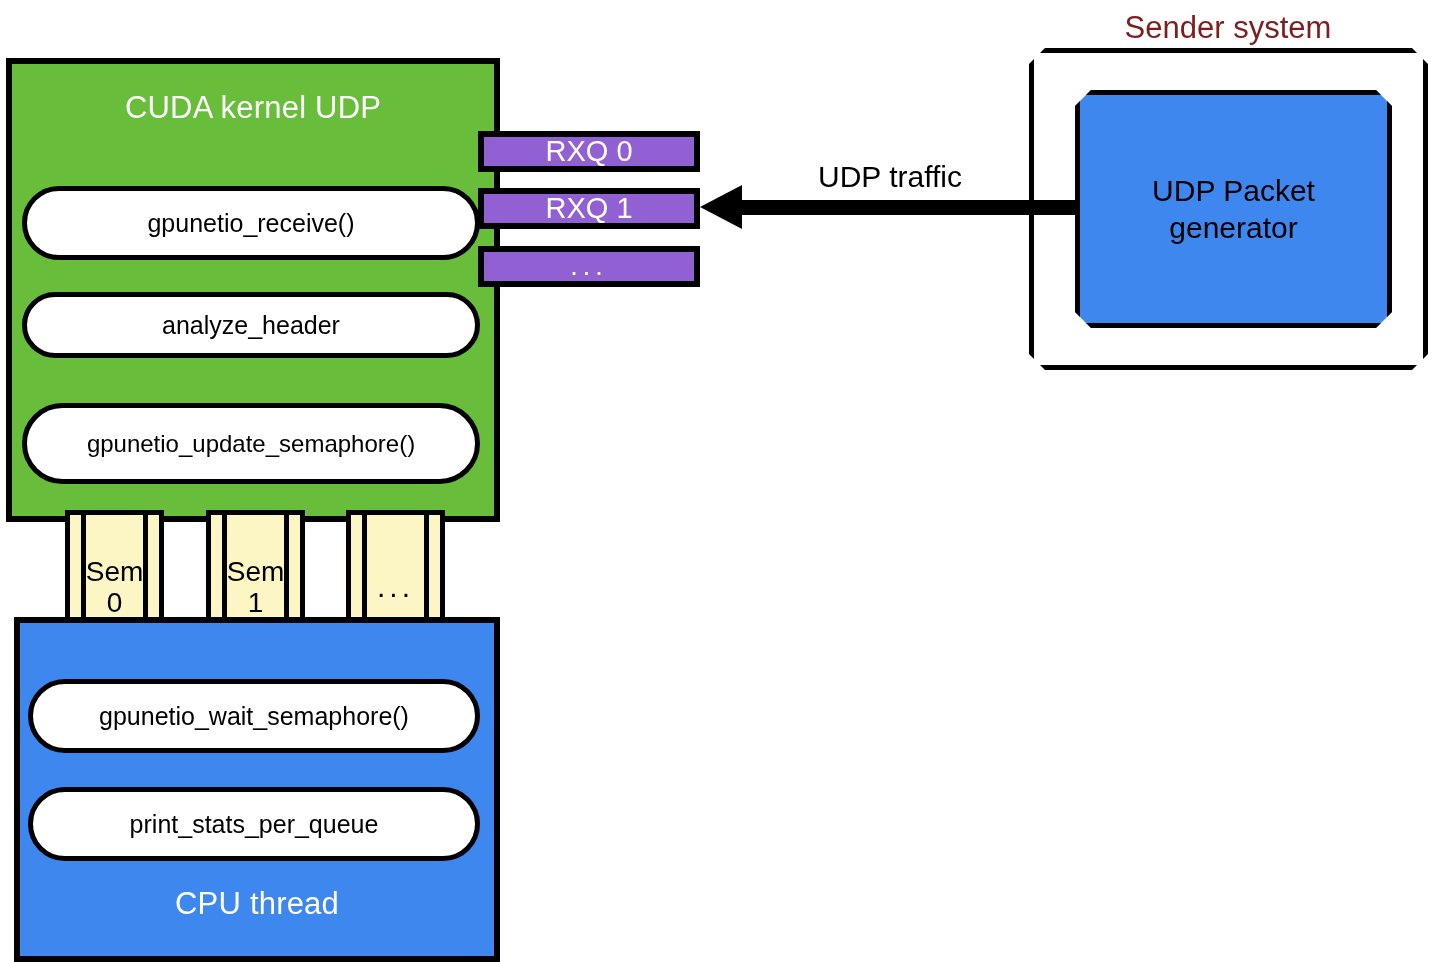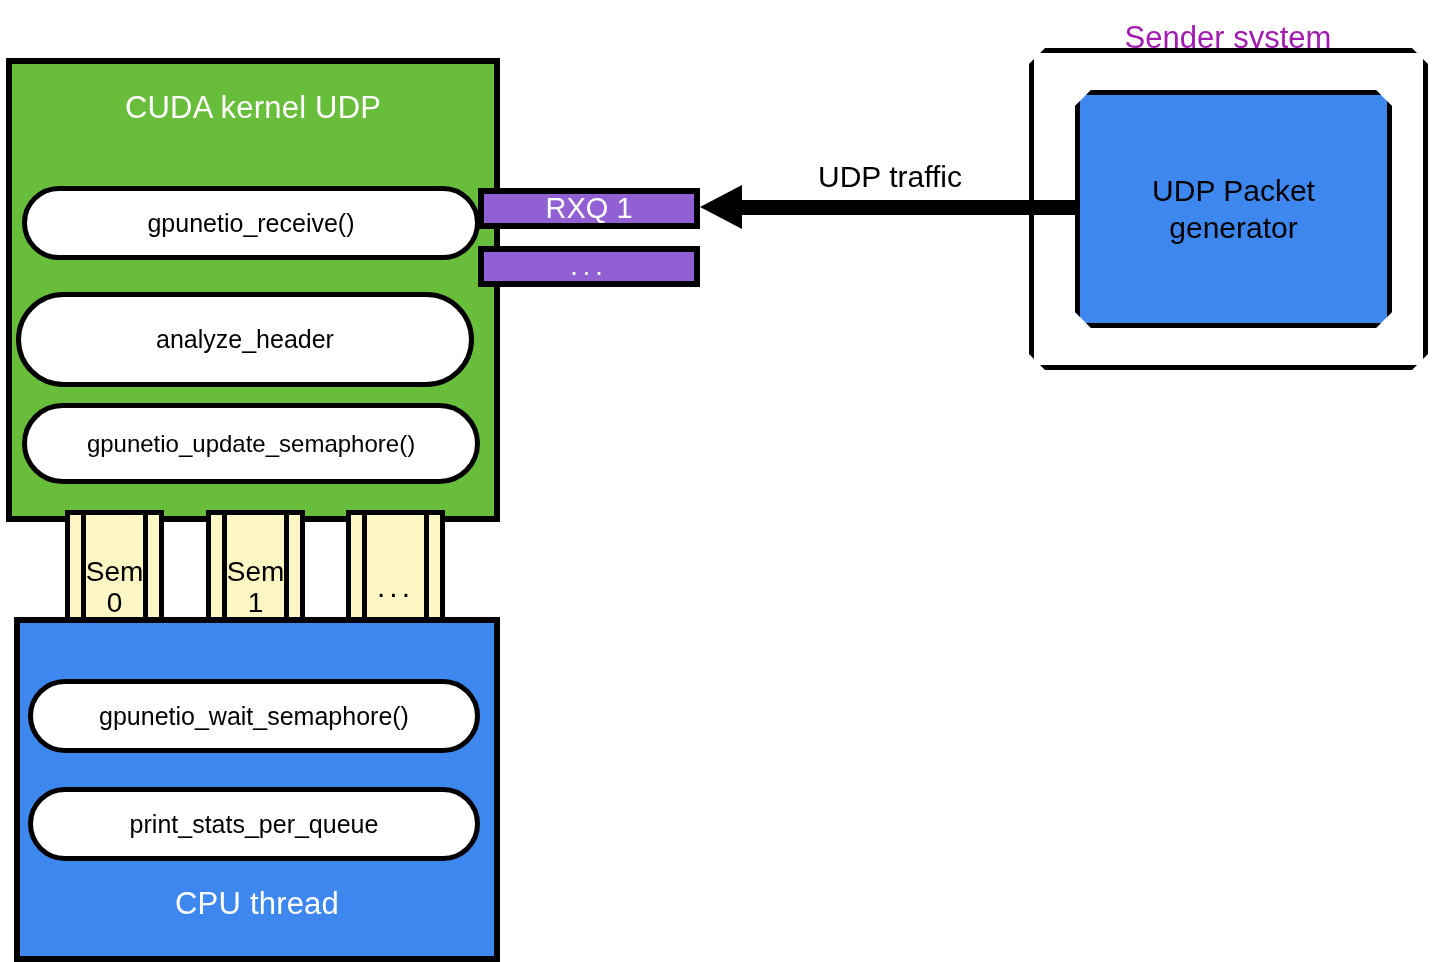--- a/index.html
+++ b/index.html
@@ -59,21 +59,21 @@
     position: absolute;
     background: #ffffff;
     border: 5px solid #000000;
     border-radius: 999px;
     box-sizing: border-box;
     color: #000000;
     font-size: 25px;
     white-space: nowrap;
   }
   #pill-receive          { left: 22px; top: 186px; width: 458px; height: 74px; }
-  #pill-analyze          { left: 16px; top: 292px; width: 458px; height: 95px; }
+  #pill-analyze          { left: 22px; top: 292px; width: 458px; height: 66px; }
   #pill-update-semaphore { left: 22px; top: 403px; width: 458px; height: 81px;
                            font-size: 24px; }
   #pill-wait-semaphore   { left: 28px; top: 679px; width: 452px; height: 74px; }
   #pill-print-stats      { left: 28px; top: 787px; width: 452px; height: 74px; }
 
   
   .rxq {
     position: absolute;
     background: #9161d3;
     border: 6px solid #000000;
@@ -114,25 +114,25 @@
   .sem::after  { right: 11px; }
   #sem-0 { left: 65px; }
   #sem-1 { left: 206px; }
   #sem-2 { left: 346px; }
   .sem-label { position: relative; z-index: 2; }
   .sem-dots { letter-spacing: 4px; font-size: 30px; }
 
   
   #sender-system-title {
     position: absolute;
-    left: 1028px; top: 20px;
+    left: 1028px; top: 10px;
     width: 400px;
     text-align: center;
     font-size: 31px;
-    color: #a21caf;
+    color: #7f1d1d;
   }
   #sender-system-box {
     position: absolute;
     left: 1029px; top: 48px;
     width: 399px; height: 322px;
     background: #ffffff;
     border: 5px solid #000000;
     box-sizing: border-box;
     
     clip-path: polygon(16px 0, calc(100% - 16px) 0, 100% 16px,
@@ -192,20 +192,23 @@
   </div>
 
   <div class="pill center-text" id="pill-analyze">
     <span>analyze_header</span>
   </div>
 
   <div class="pill center-text" id="pill-update-semaphore">
     <span>gpunetio_update_semaphore()</span>
   </div>
 
+  <div class="rxq center-text" id="rxq-0">
+    <span>RXQ 0</span>
+  </div>
   <div class="rxq center-text" id="rxq-1">
     <span>RXQ 1</span>
   </div>
   <div class="rxq center-text" id="rxq-2">
     <span class="rxq-dots">...</span>
   </div>
 
   <div class="sem center-text" id="sem-0">
     <span class="sem-label">
       <span>Sem</span><br>

